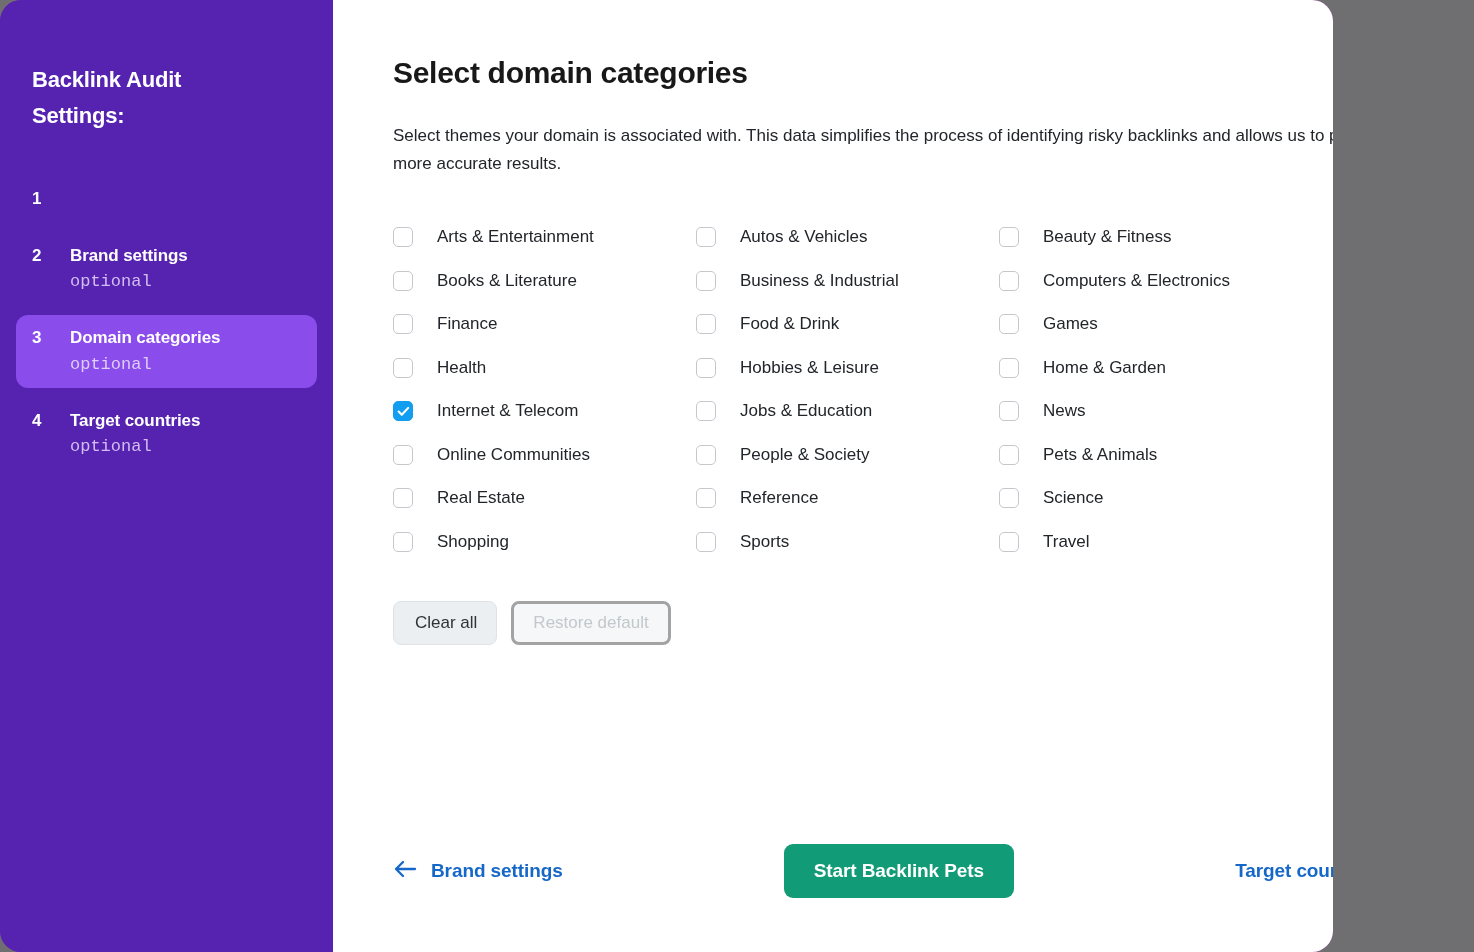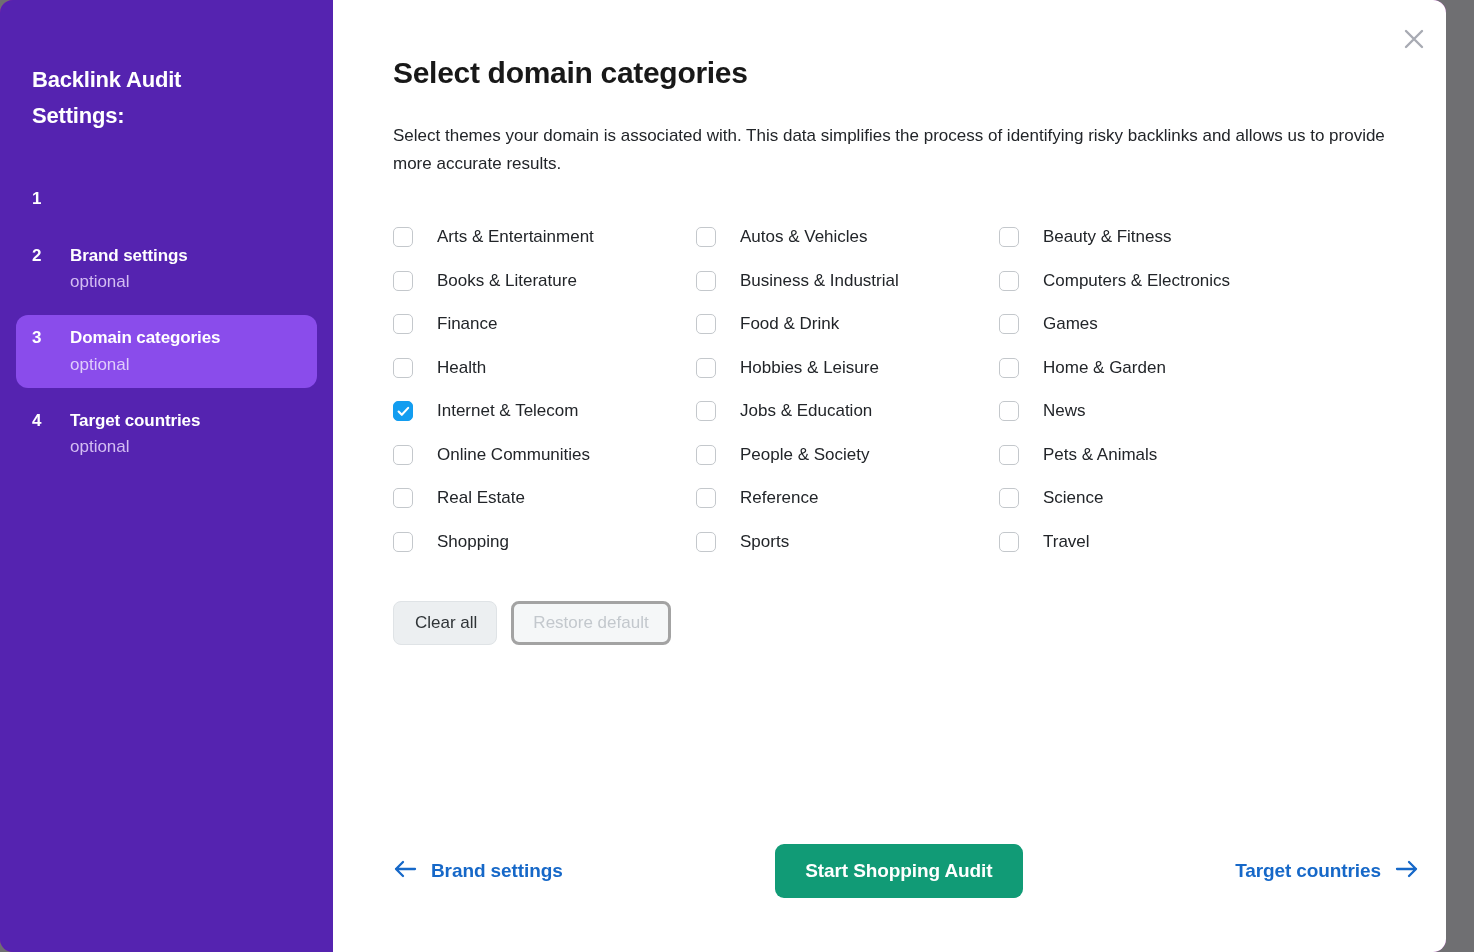--- a/index.html
+++ b/index.html
@@ -9,24 +9,24 @@
     width: 1474px;
     height: 952px;
     overflow: hidden;
     background: #6f6f72;
     font-family: "Liberation Sans", sans-serif;
   }
 
   #modal {
     position: absolute;
     left: 0; top: 0;
-    width: 1446px;
+    width: 1333px;
     height: 952px;
     background: #a21caf;
-    border-radius: 13px;
+    border-radius: 21px;
     overflow: hidden;
     display: flex;
   }
 
   
   #sidebar {
     width: 333px;
     flex: 0 0 333px;
     background: #5523b0;
     color: #ffffff;
@@ -62,20 +62,21 @@
     font-size: 17px;
     font-weight: bold;
     line-height: 1.55;
     letter-spacing: -0.1px;
   }
   .step-optional {
     font-size: 17px;
     line-height: 1.55;
     color: #d3bdf2;
     font-weight: normal;
+    font-family: Liberation Mono, monospace;
   }
   .step.active .step-optional { color: #dfcdfb; }
 
   
   #main {
     flex: 1 1 auto;
     position: relative;
     padding: 56px 40px 0 60px;
     background: #ffffff;
   }
@@ -459,21 +460,21 @@
     <div id="footer">
       <div class="nav-link" id="prev-link">
         <span>
           <svg width="24" height="18" viewBox="0 0 24 18" aria-hidden="true">
             <path d="M22 9 H3 M10 2 L3 9 L10 16" stroke="#1668c8" stroke-width="2.3" fill="none" stroke-linecap="round" stroke-linejoin="round"></path>
           </svg>
         </span>
         <span>Brand settings</span>
       </div>
 
-      <button id="start-audit-btn">Start Shopping Audit</button>
+      <button id="start-audit-btn">Start Backlink Pets</button>
 
       <div class="nav-link" id="next-link">
         <span>Target countries</span>
         <span>
           <svg width="24" height="18" viewBox="0 0 24 18" aria-hidden="true">
             <path d="M2 9 H21 M14 2 L21 9 L14 16" stroke="#1668c8" stroke-width="2.3" fill="none" stroke-linecap="round" stroke-linejoin="round"></path>
           </svg>
         </span>
       </div>
     </div>

